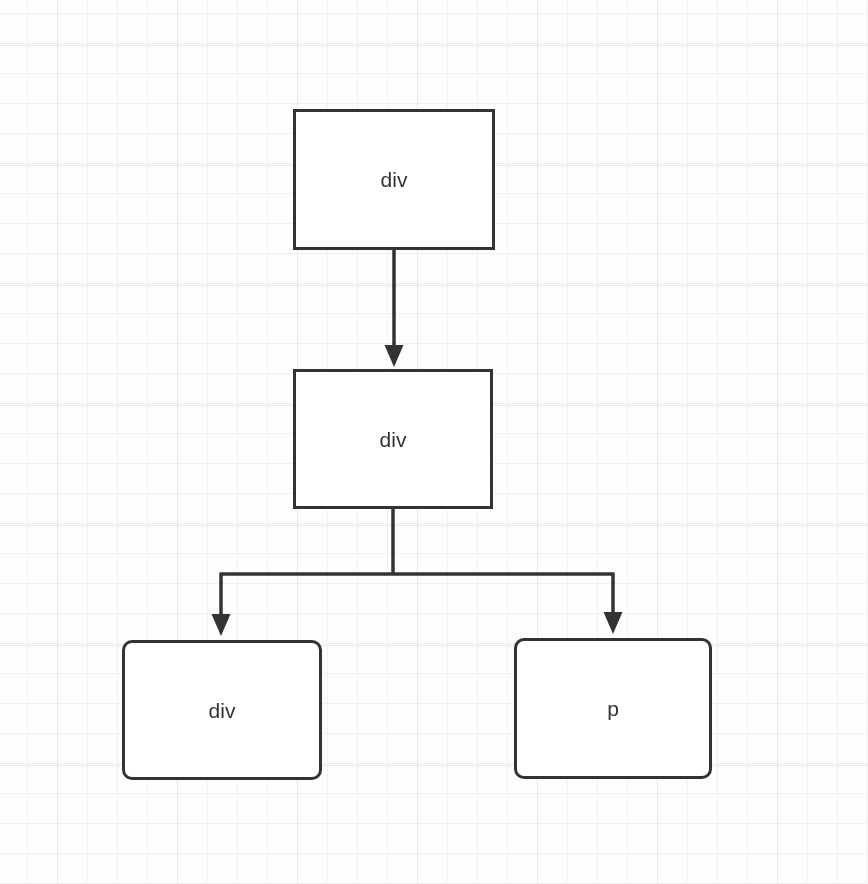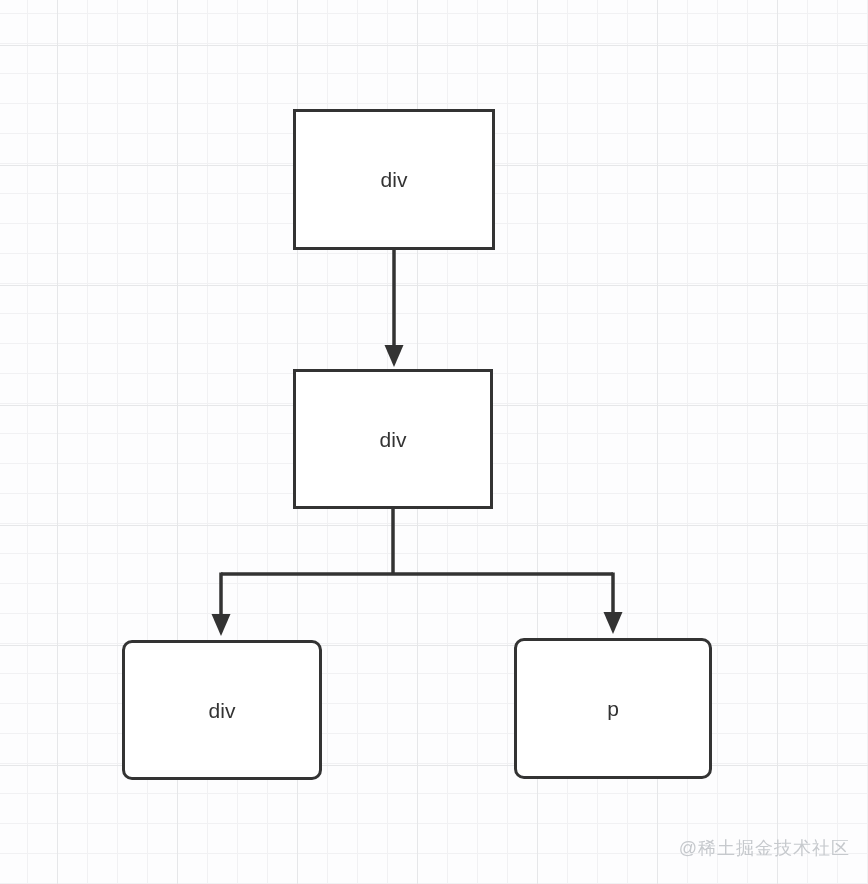--- a/index.html
+++ b/index.html
@@ -87,15 +87,14 @@
   </div>
 
   <div class="node rounded n3">
     <span>div</span>
   </div>
 
   <div class="node rounded n4">
     <span>p</span>
   </div>
 
-  <div class="watermark">@稀土掘金技术社区</div>
 
 </div>
 
 </body></html>

